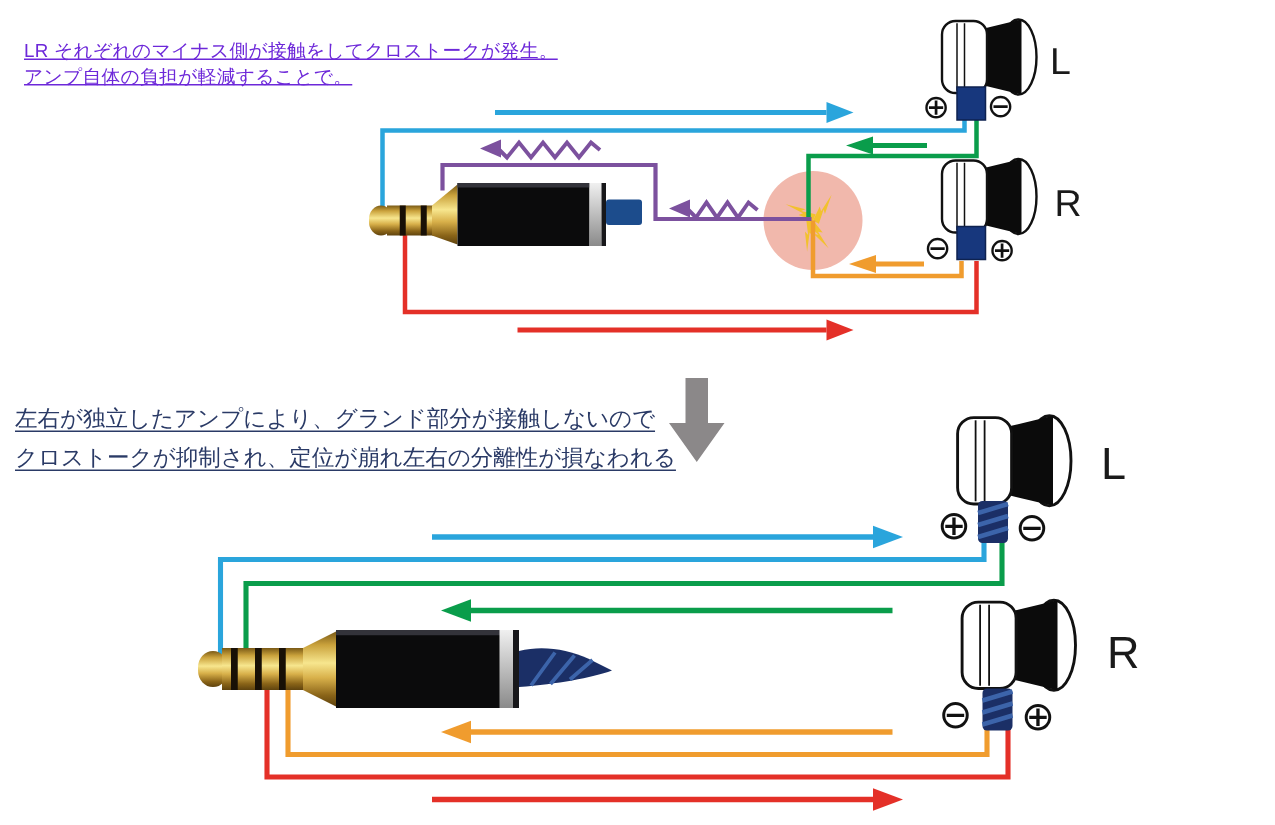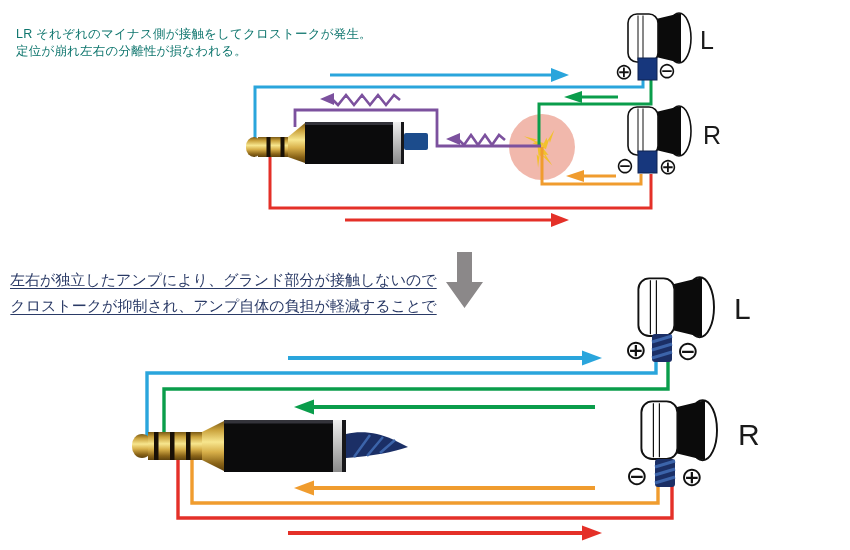--- a/index.html
+++ b/index.html
@@ -1,23 +1,23 @@
 <!DOCTYPE html>
 <html><head>
 <meta charset="utf-8">
 <style>
   html,body{margin:0;padding:0;background:#fff;}
   .stage{position:relative;width:850px;height:550px;background:#ffffff;overflow:hidden;
          font-family:"Liberation Sans",sans-serif;}
   .stage svg{position:absolute;left:0;top:0;}
   .caption-top{position:absolute;left:16px;top:26px;font-size:12.5px;line-height:16.5px;
-               color:#0f766e;letter-spacing:.2px;white-space:nowrap;}
+               color:#6d28d9;letter-spacing:.2px;white-space:nowrap;text-decoration:underline;}
   .caption-bottom{position:absolute;left:10px;top:267px;font-size:15px;line-height:26px;
                   color:#2a3a66;white-space:nowrap;}
-  .caption-bottom div{text-decoration:underline;text-underline-offset:3px;text-align:right;}
+  .caption-bottom div{text-decoration:underline;text-underline-offset:3px;}
   text{font-family:"Liberation Sans",sans-serif;}
   .term{font-family:"DejaVu Sans",sans-serif;fill:#111;}
   .lbl{fill:#1a1a1a;}
 </style>
 </head>
 <body>
 
 <div class="stage">
 
   <svg width="850" height="550" viewBox="0 0 850 550">
@@ -165,19 +165,19 @@
     <text x="738" y="445" font-size="30" class="lbl">R</text>
 
     <text x="636" y="350" dy="0.35em" font-size="27" text-anchor="middle" class="term">⊕</text>
     <text x="688" y="351" dy="0.35em" font-size="27" text-anchor="middle" class="term">⊖</text>
     <text x="637" y="476" dy="0.35em" font-size="27" text-anchor="middle" class="term">⊖</text>
     <text x="692" y="477" dy="0.35em" font-size="27" text-anchor="middle" class="term">⊕</text>
   </svg>
 
   <div class="caption-top">
     <div>LR それぞれのマイナス側が接触をしてクロストークが発生。</div>
-    <div>定位が崩れ左右の分離性が損なわれる。</div>
+    <div>アンプ自体の負担が軽減することで。</div>
   </div>
   <div class="caption-bottom">
     <div>左右が独立したアンプにより、グランド部分が接触しないので</div>
-    <div>クロストークが抑制され、アンプ自体の負担が軽減することで</div>
+    <div>クロストークが抑制され、定位が崩れ左右の分離性が損なわれる</div>
   </div>
 </div>
 
 </body></html>

